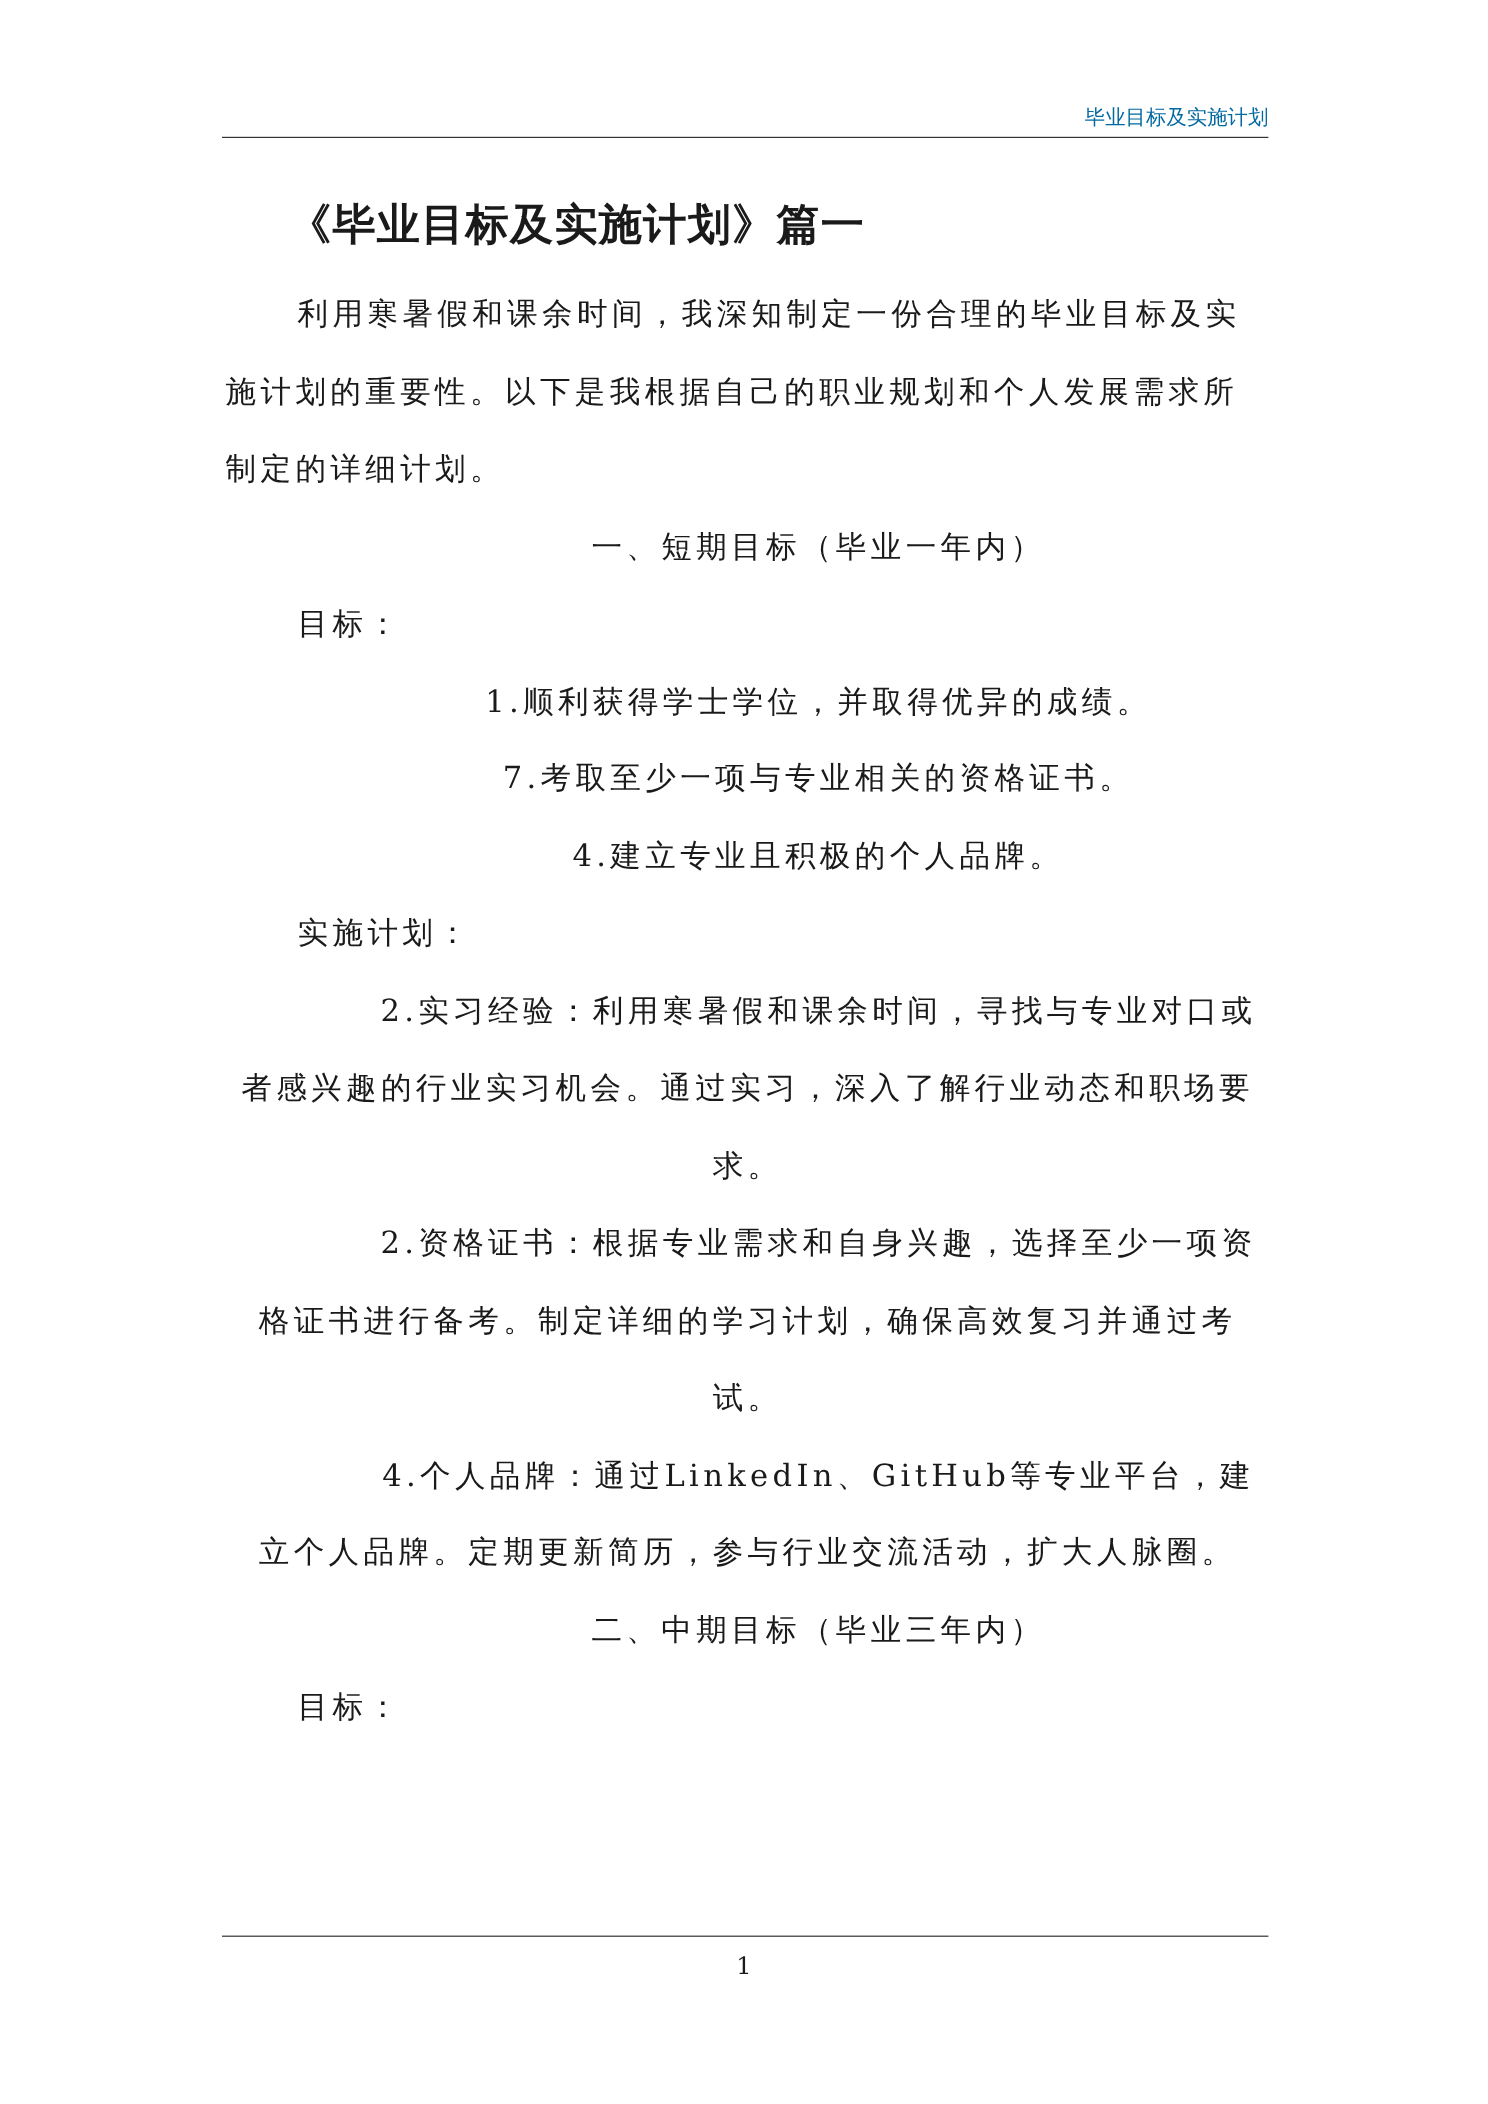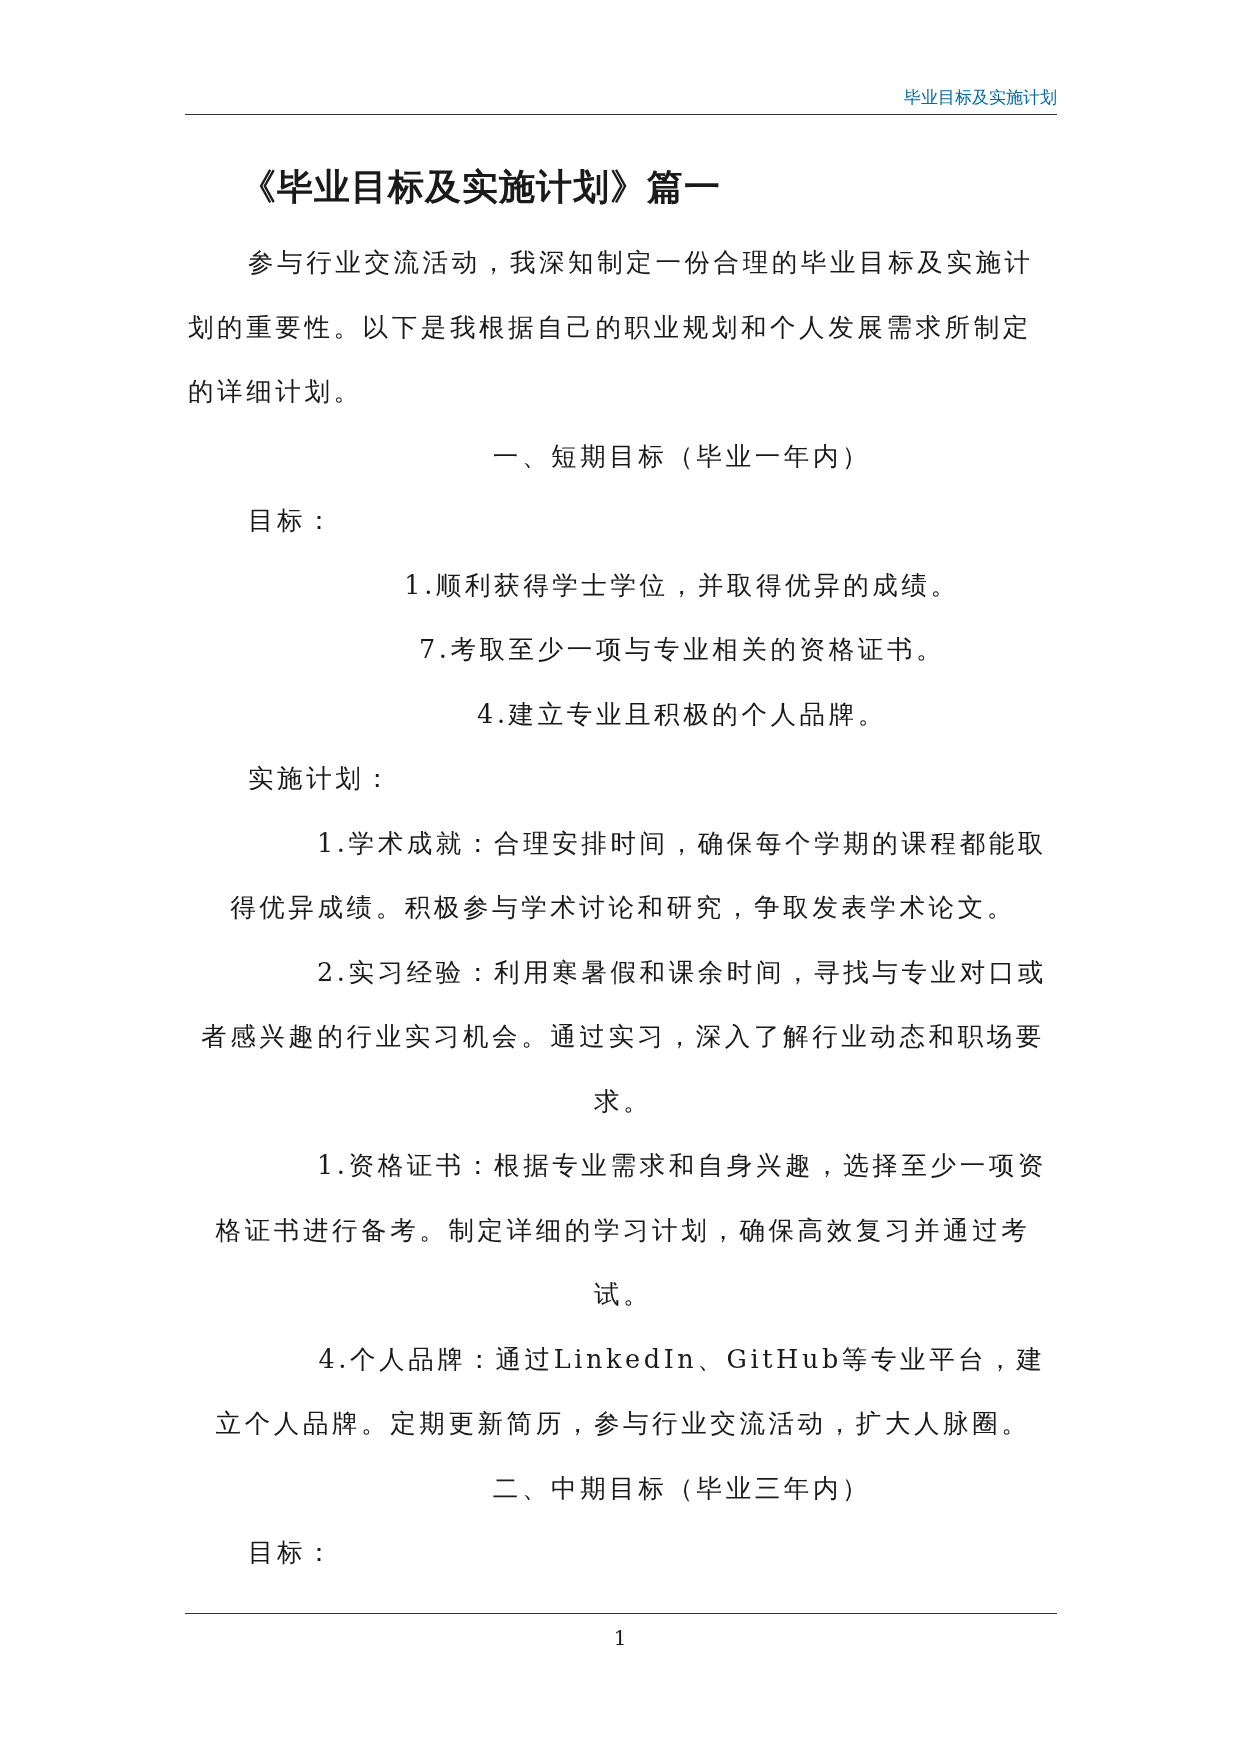--- a/index.html
+++ b/index.html
@@ -18,29 +18,28 @@
 </style>
 </head>
 <body>
 
 <div class="header-text">毕业目标及实施计划</div>
 <div class="rule" style="top:114px;"></div>
 
 <div class="title">《毕业目标及实施计划》篇一</div>
 
 <div class="body-wrap">
-  <p class="p i1">参与行业交流活动，我深知制定一份合理的毕业目标及实施计划的重要性。以下是我根据自己的职业规划和个人发展需求所制定的详细计划。</p>
+  <p class="p i1">利用寒暑假和课余时间，我深知制定一份合理的毕业目标及实施计划的重要性。以下是我根据自己的职业规划和个人发展需求所制定的详细计划。</p>
   <p class="p i2">一、短期目标（毕业一年内）</p>
   <p class="p i1">目标：</p>
   <p class="p i2">1.顺利获得学士学位，并取得优异的成绩。</p>
   <p class="p i2">7.考取至少一项与专业相关的资格证书。</p>
   <p class="p i2">4.建立专业且积极的个人品牌。</p>
   <p class="p i1">实施计划：</p>
-  <p class="p i2">1.学术成就：合理安排时间，确保每个学期的课程都能取得优异成绩。积极参与学术讨论和研究，争取发表学术论文。</p>
   <p class="p i2">2.实习经验：利用寒暑假和课余时间，寻找与专业对口或者感兴趣的行业实习机会。通过实习，深入了解行业动态和职场要求。</p>
-  <p class="p i2">1.资格证书：根据专业需求和自身兴趣，选择至少一项资格证书进行备考。制定详细的学习计划，确保高效复习并通过考试。</p>
+  <p class="p i2">2.资格证书：根据专业需求和自身兴趣，选择至少一项资格证书进行备考。制定详细的学习计划，确保高效复习并通过考试。</p>
   <p class="p i2">4.个人品牌：通过LinkedIn、GitHub等专业平台，建立个人品牌。定期更新简历，参与行业交流活动，扩大人脉圈。</p>
   <p class="p i2">二、中期目标（毕业三年内）</p>
   <p class="p i1">目标：</p>
 </div>
 
 <div class="rule" style="top:1613px;"></div>
 <div class="footer-num">1</div>
 
 </body></html>

